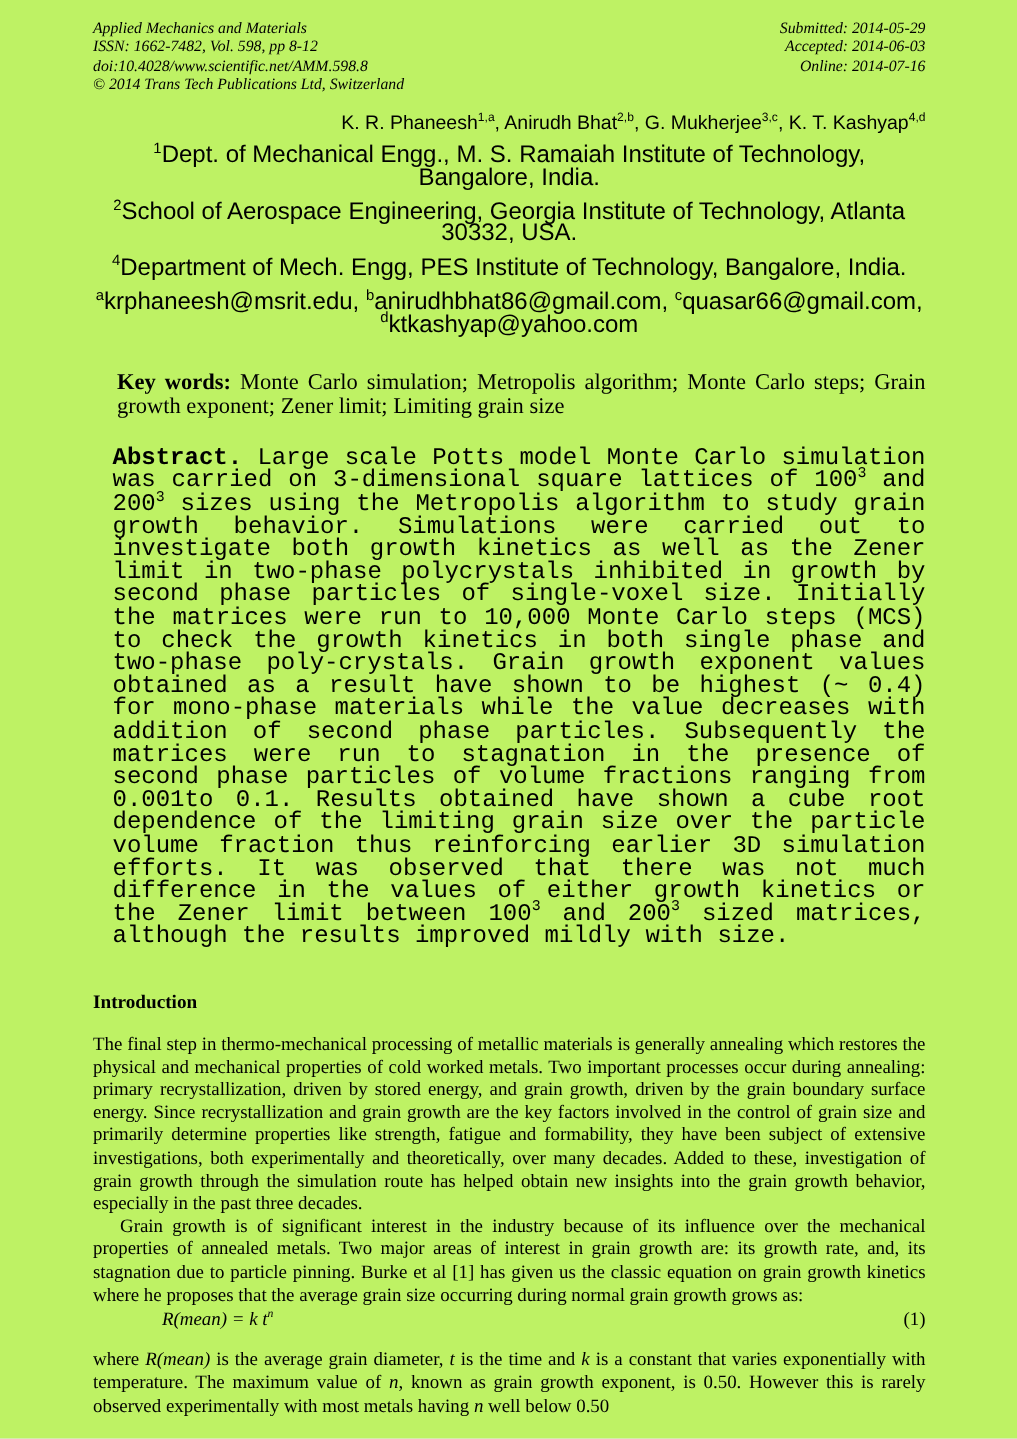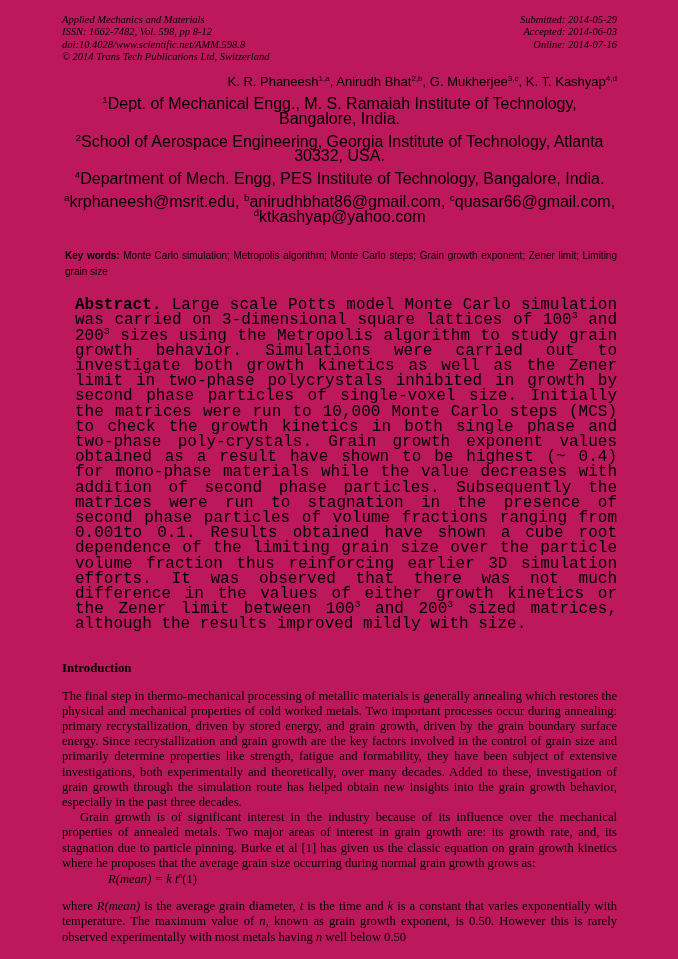--- a/index.html
+++ b/index.html
@@ -1,20 +1,20 @@
 <!DOCTYPE html>
 <html><head>
 <meta charset="utf-8">
 <style>
   html, body { margin: 0; padding: 0; background: #e8e8e8; }
   .page {
     width: 678px;
     height: 959px;
     margin: 0 auto;
-    background: #be185d;
+    background: #bef264;
     box-sizing: border-box;
     padding: 14px 61px 30px 62px;
     font-family: "Liberation Serif", serif;
     color: #000;
     overflow: hidden;
   }
   .hdr {
     display: flex;
     justify-content: space-between;
     font-style: italic;
@@ -38,25 +38,25 @@
     margin: 10px 0 0 0;
   }
   .affil {
     font-family: "Liberation Sans", sans-serif;
     font-size: 16px;
     line-height: 14.5px;
     text-align: center;
     margin: 8.5px 0 0 0;
   }
   .keywords {
-    font-family: Liberation Sans, sans-serif;
-    font-size: 10px;
+    font-family: Liberation Serif, serif;
+    font-size: 15px;
     line-height: 15.5px;
     text-align: justify;
-    margin: 24px 0 0 3px;
+    margin: 24px 0 0 16px;
   }
   .abstract {
     font-size: 16px;
     line-height: 15.2px;
     text-align: justify;
     margin: 19px 0 0 13px;
     font-family: Liberation Mono, monospace;
   }
   .section-heading {
     font-size: 12.8px;
@@ -65,20 +65,21 @@
   }
   .body-par {
     font-size: 12.6px;
     line-height: 15.2px;
     text-align: justify;
     margin: 0;
   }
   .body-par.indent { text-indent: 18px; }
   .eq-row {
     display: flex;
+    justify-content: space-between;
     font-size: 12.6px;
     line-height: 15.2px;
     padding-left: 46px;
     margin: 1px 0 0 0;
   }
   .after-eq { margin-top: 12px; }
 </style>
 </head>
 <body>
 

